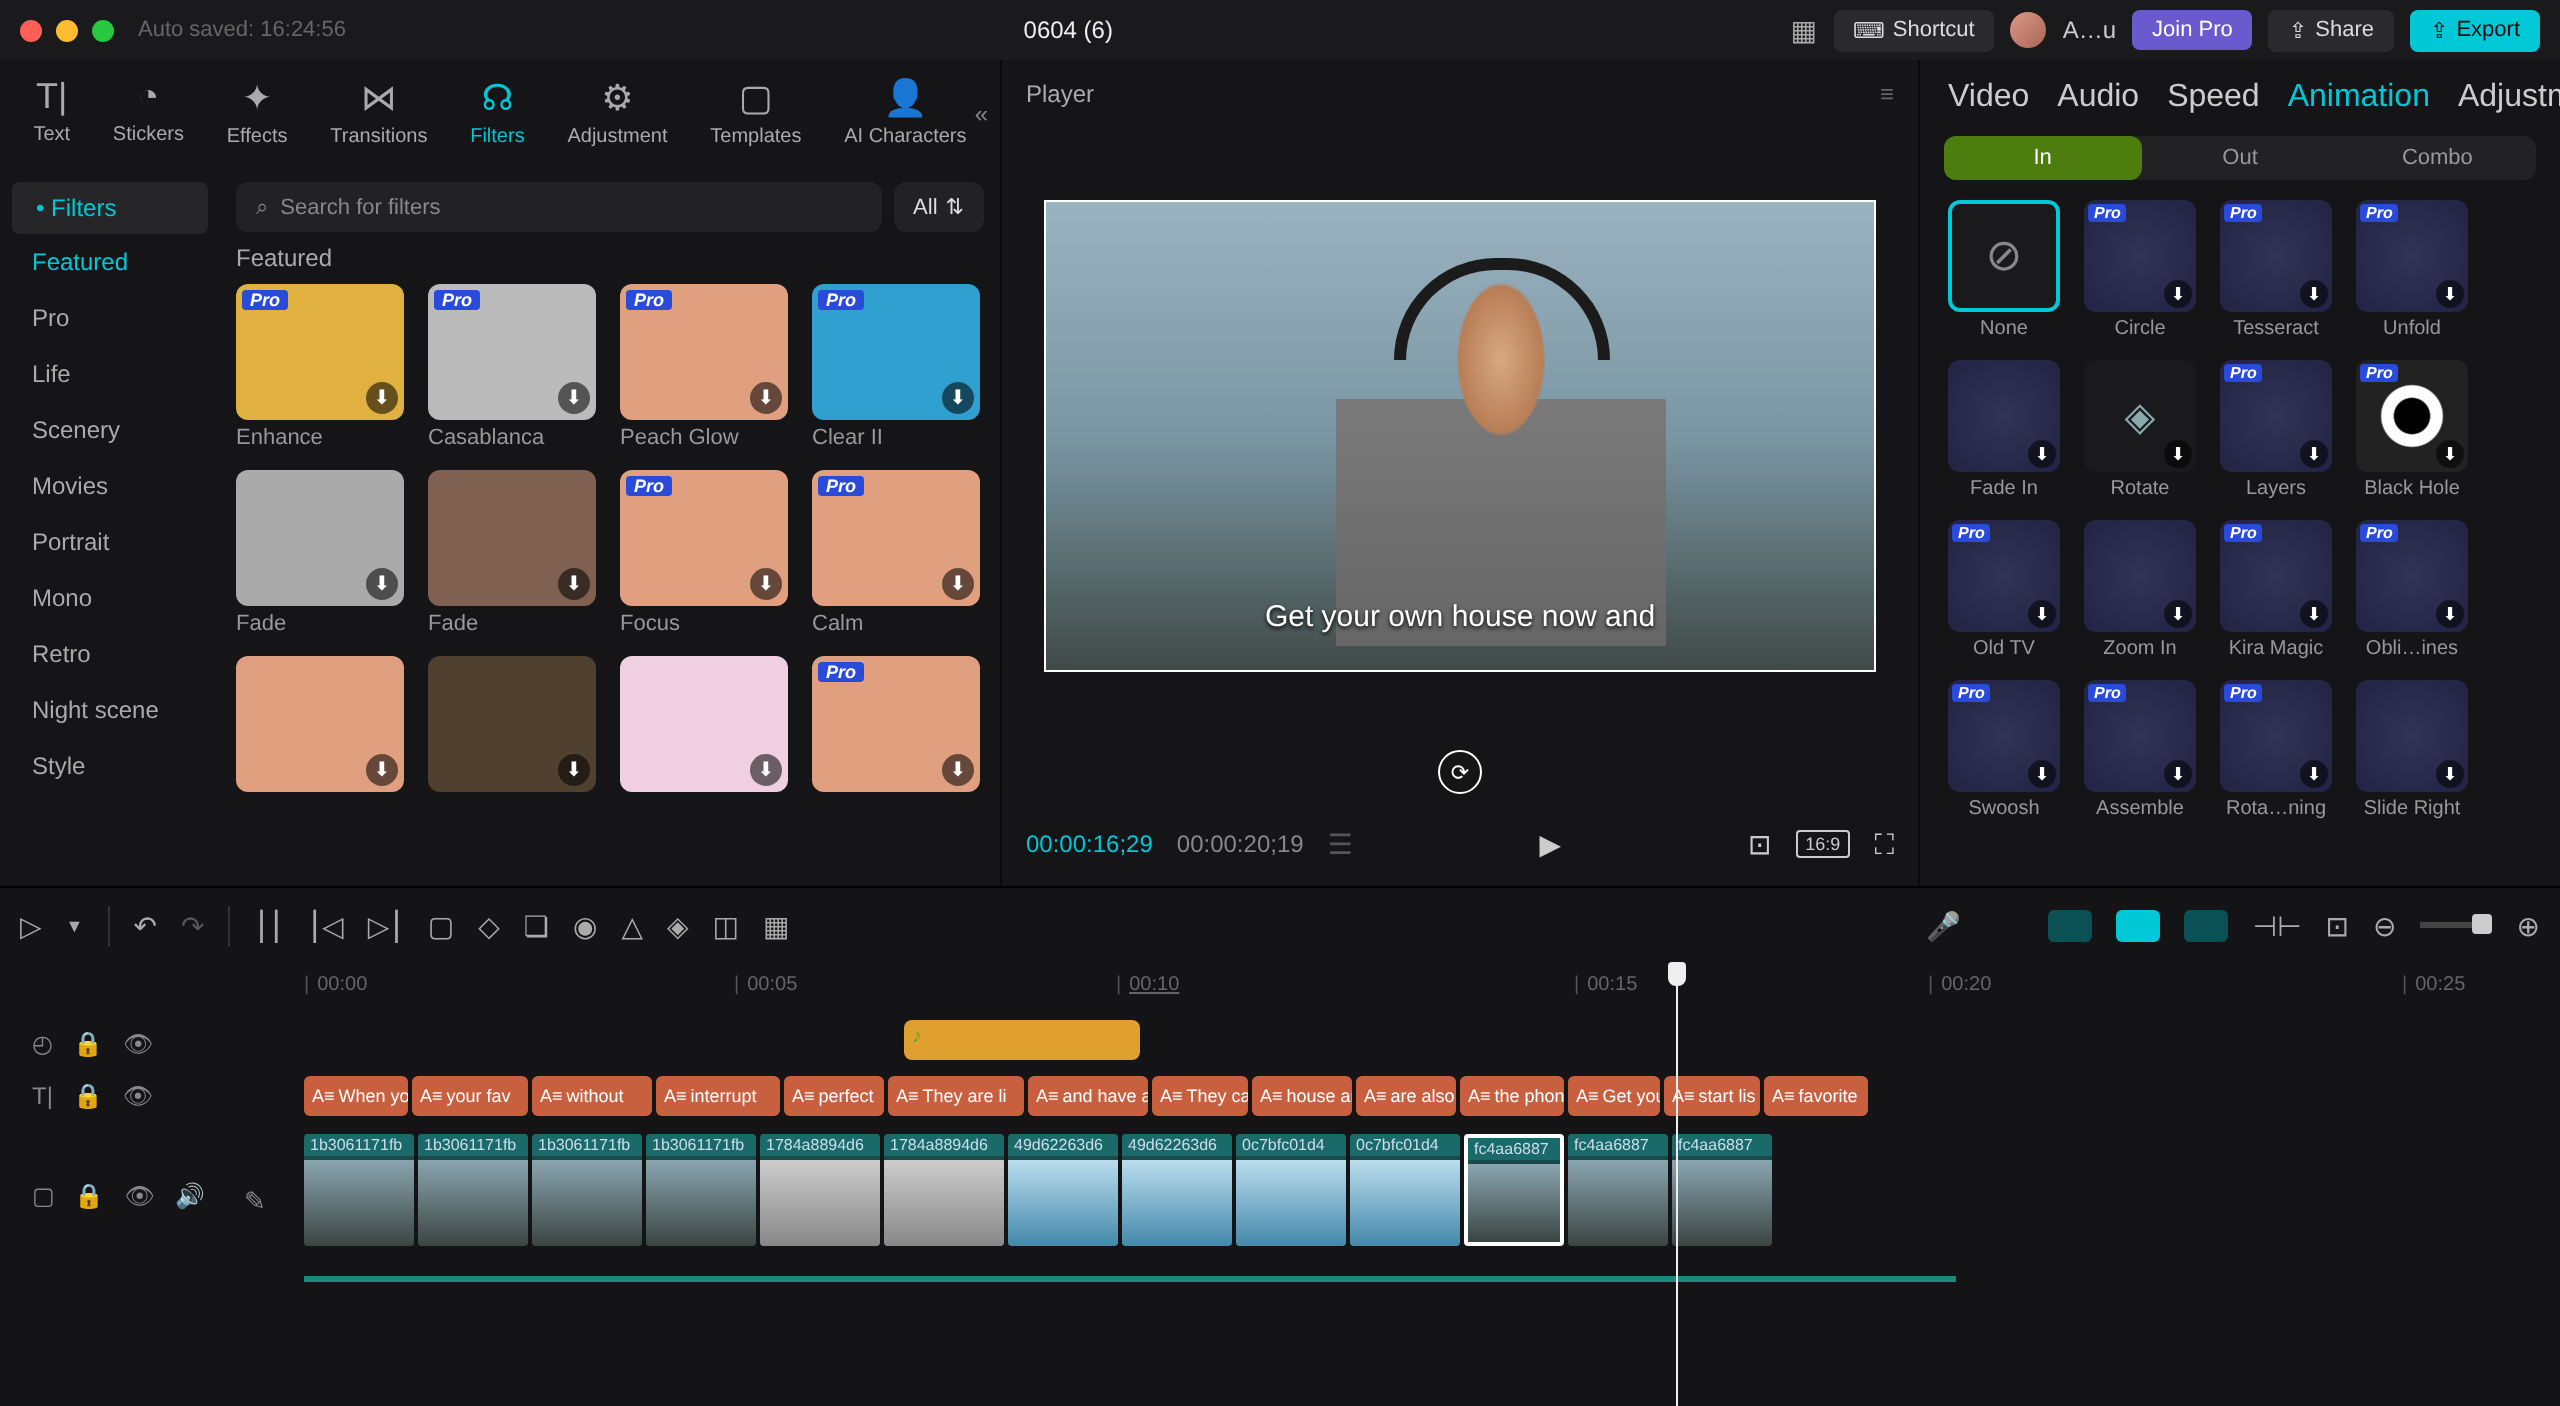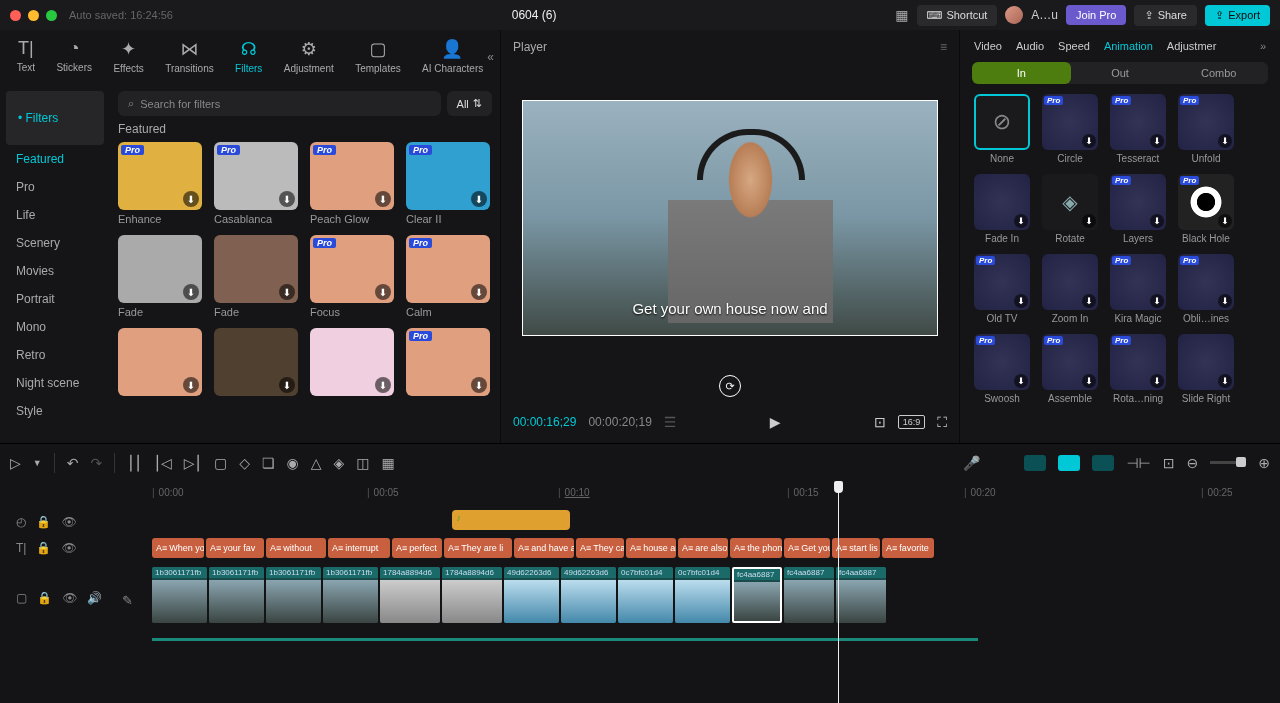--- a/index.html
+++ b/index.html
@@ -27,21 +27,21 @@
 .left-panel { width: 500px; background: #151517; display: flex; flex-direction: column; position: relative; }
 .tool-tabs { display: flex; justify-content: space-around; padding: 8px 6px; height: 55px; }
 .tool-tab { display: flex; flex-direction: column; align-items: center; gap: 3px; font-size: 10px; color: #aaa; cursor: pointer; }
 .tool-tab.active { color: #00c8d6; }
 .tool-tab-icon { font-size: 18px; }
 .collapse-toggle { position: absolute; right: 6px; top: 20px; color: #888; font-size: 12px; }
 
 .left-body { display: flex; height: 358px; }
 .cat-side { width: 110px; padding: 6px 0; }
 .cat-item { padding: 7px 16px; font-size: 12px; color: #aaa; cursor: pointer; }
-.cat-item.pill { background: #262629; border-radius: 4px; margin: 0 6px; padding: 20px 12px; }
+.cat-item.pill { background: #262629; border-radius: 4px; margin: 0 6px; padding: 6px 12px; }
 .cat-item.active { color: #00c8d6; }
 
 .filters-grid-wrap { flex: 1; padding: 6px 8px; overflow: hidden; }
 .search-row { display: flex; gap: 6px; margin-bottom: 6px; }
 .search { flex: 1; background: #222225; border-radius: 6px; padding: 6px 10px; color: #888; font-size: 11px; display: flex; align-items: center; gap: 6px; }
 .all-btn { background: #222225; border-radius: 6px; padding: 6px 10px; font-size: 11px; color: #ddd; display:flex; align-items:center; gap:4px; }
 .grp-title { color: #aaa; font-size: 12px; margin: 4px 0 6px; }
 .filter-grid { display: grid; grid-template-columns: repeat(4, 84px); gap: 10px 12px; }
 .filter-item { width: 84px; }
 .filter-thumb { width: 84px; height: 68px; border-radius: 6px; position: relative; background: linear-gradient(135deg,#e0b080,#c08060); }
@@ -60,21 +60,21 @@
 .video-marker { width:22px; height:22px; border:1.5px solid #fff; border-radius:50%; margin: 4px auto; display:flex; align-items:center; justify-content:center; color:#fff; font-size:11px; }
 .player-ctrl { padding: 8px 12px; display: flex; align-items: center; gap: 12px; height: 42px; }
 .tc-cur { color: #00c8d6; font-size: 12px; }
 .tc-tot { color: #888; font-size: 12px; }
 .player-ctrl .spacer { flex: 1; }
 .pbtn { color: #ccc; font-size: 14px; cursor: pointer; }
 .aspect-box { border:1.5px solid #ccc; padding: 1px 4px; font-size:9px; border-radius:2px; }
 
 
 .right-panel { width: 320px; background: #151517; display: flex; flex-direction: column; }
-.rtabs { display: flex; gap: 14px; padding: 10px 14px; font-size: 11px; align-items:center;text-align:right; }
+.rtabs { display: flex; gap: 14px; padding: 10px 14px; font-size: 16px; align-items:center;text-align:right; }
 .rtab { color: #ccc; cursor: pointer; }
 .rtab.active { color: #00c8d6; }
 .rtabs .more { margin-left:auto; color:#888; }
 .subtabs { display: flex; background: #222225; border-radius: 6px; margin: 0 12px 10px; font-size: 11px; }
 .subtab { flex: 1; text-align: center; padding: 5px 0; color: #999; cursor: pointer; }
 .subtab.active { background: #4d7c0f; color: #fff; border-radius: 6px; }
 .anim-grid { display: grid; grid-template-columns: repeat(4, 56px); gap: 10px 12px; padding: 0 14px; }
 .anim-item { width: 56px; }
 .anim-thumb { width: 56px; height: 56px; border-radius: 6px; background: radial-gradient(circle,#335 0%,#224 100%); position: relative; }
 .anim-thumb.none { background: #1a1a1d; border: 2px solid #00c8d6; }

